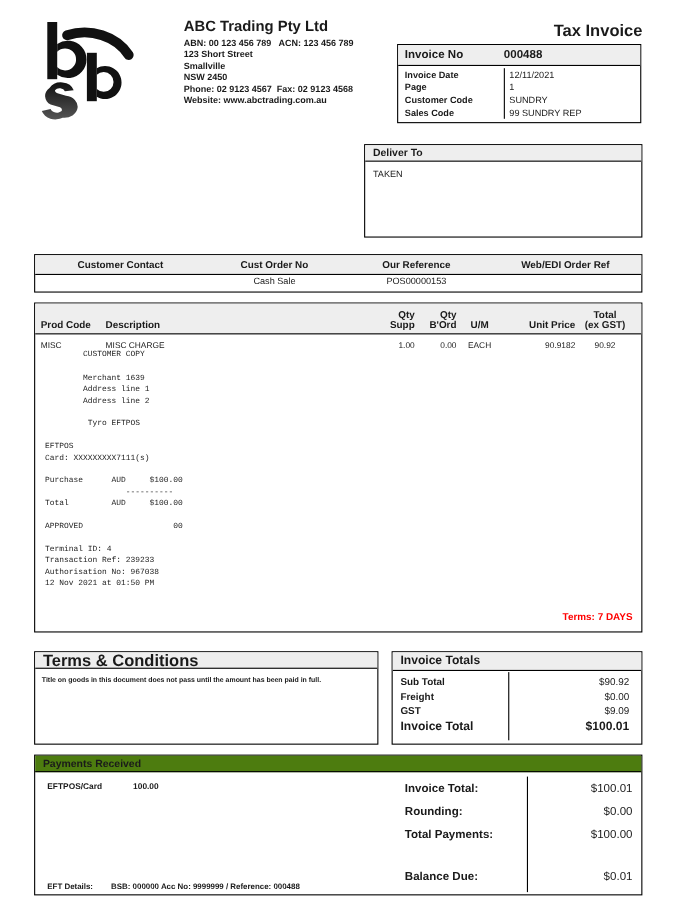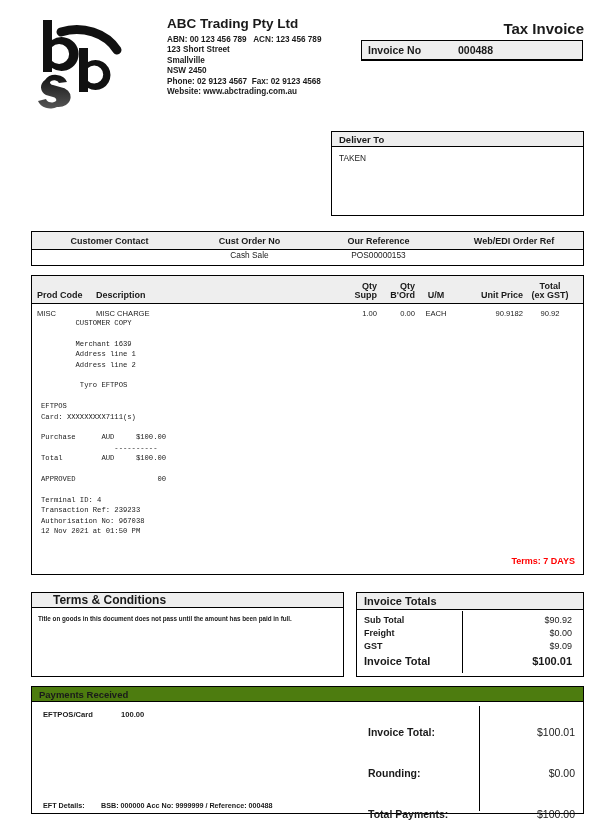--- a/index.html
+++ b/index.html
@@ -241,23 +241,23 @@
     left: 31px; top: 592px;
     width: 313px;
     height: 85px;
     border: 1.2px solid #000;
     box-sizing: border-box;
   }
   .tc-head {
     background: #eeeeee;
     border-bottom: 1.2px solid #000;
     height: 15px;
-    font-size: 12px;
-    font-weight: bold;
-    padding-left: 21px;
+    font-size: 15px;
+    font-weight: bold;
+    padding-left: 7px;
     display: flex;
     align-items: center;
     box-sizing: border-box;
   }
   .tc-body {
     padding: 5px 10px 0 6px;
     font-size: 6.3px;
     line-height: 12px;
     font-weight: bold;
   }
@@ -358,23 +358,22 @@
   }
   .pay-summary .divider {
     position: absolute;
     left: 122px; top: 0px;
     height: 105px;
     width: 1px;
     background: #000;
   }
   .pay-row {
     display: flex;
-    align-items: flex-start;
+    align-items: center;
     height: 21px;
-    margin-top: 20px;
   }
   .pay-row .lbl {
     width: 122px;
     padding-left: 11px;
     font-size: 10.5px;
     font-weight: bold;
     box-sizing: border-box;
   }
   .pay-row .val {
     width: 106px;
@@ -439,20 +438,39 @@
       <div class="company-line">Website: www.abctrading.com.au</div>
     </div>
 
     <div class="tax-invoice-title">Tax Invoice</div>
   </div>
 
   <div class="meta-box">
     <div class="meta-head">
       <div class="k">Invoice No</div>
       <div class="v">000488</div>
+    </div>
+    <div class="meta-body">
+      <div class="divider"></div>
+      <div class="meta-row">
+        <div class="k">Invoice Date</div>
+        <div class="v">12/11/2021</div>
+      </div>
+      <div class="meta-row">
+        <div class="k">Page</div>
+        <div class="v">1</div>
+      </div>
+      <div class="meta-row">
+        <div class="k">Customer Code</div>
+        <div class="v">SUNDRY</div>
+      </div>
+      <div class="meta-row">
+        <div class="k">Sales Code</div>
+        <div class="v">99 SUNDRY REP</div>
+      </div>
     </div>
   </div>
 
 
   <div class="addr-box right">
     <div class="addr-head">Deliver To</div>
     <div class="addr-body">
       <div class="addr-line">TAKEN</div>
     </div>
   </div>

